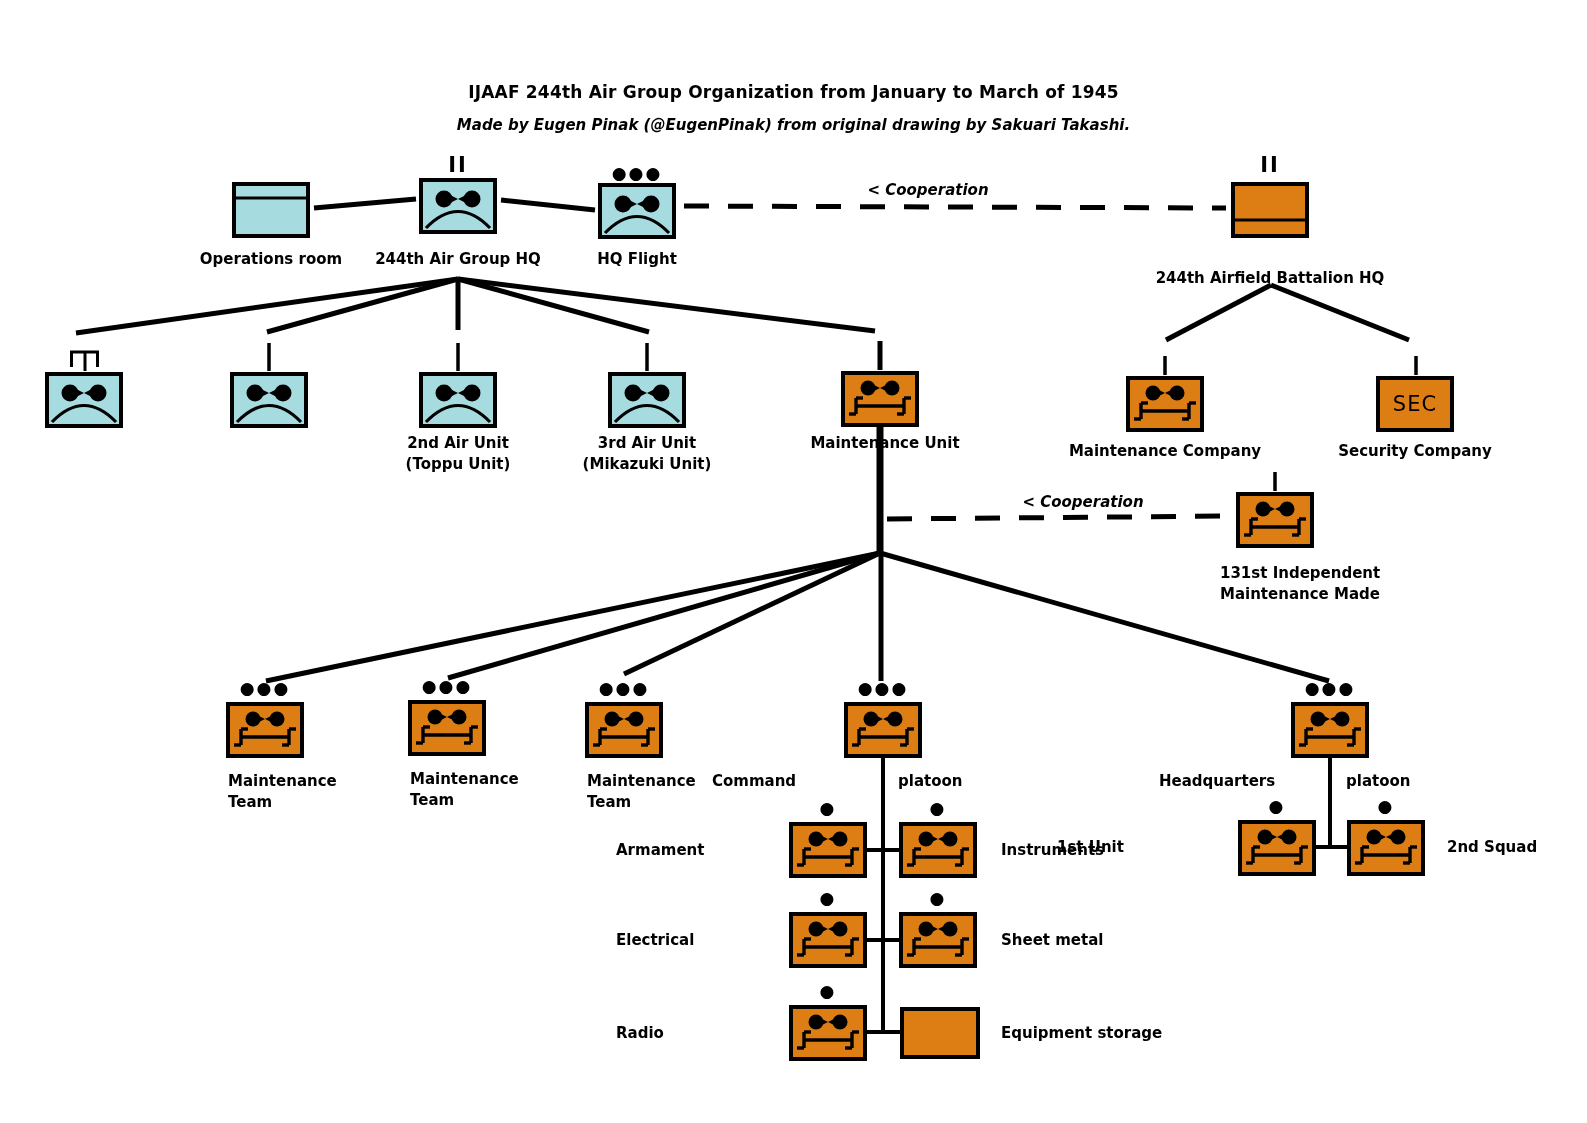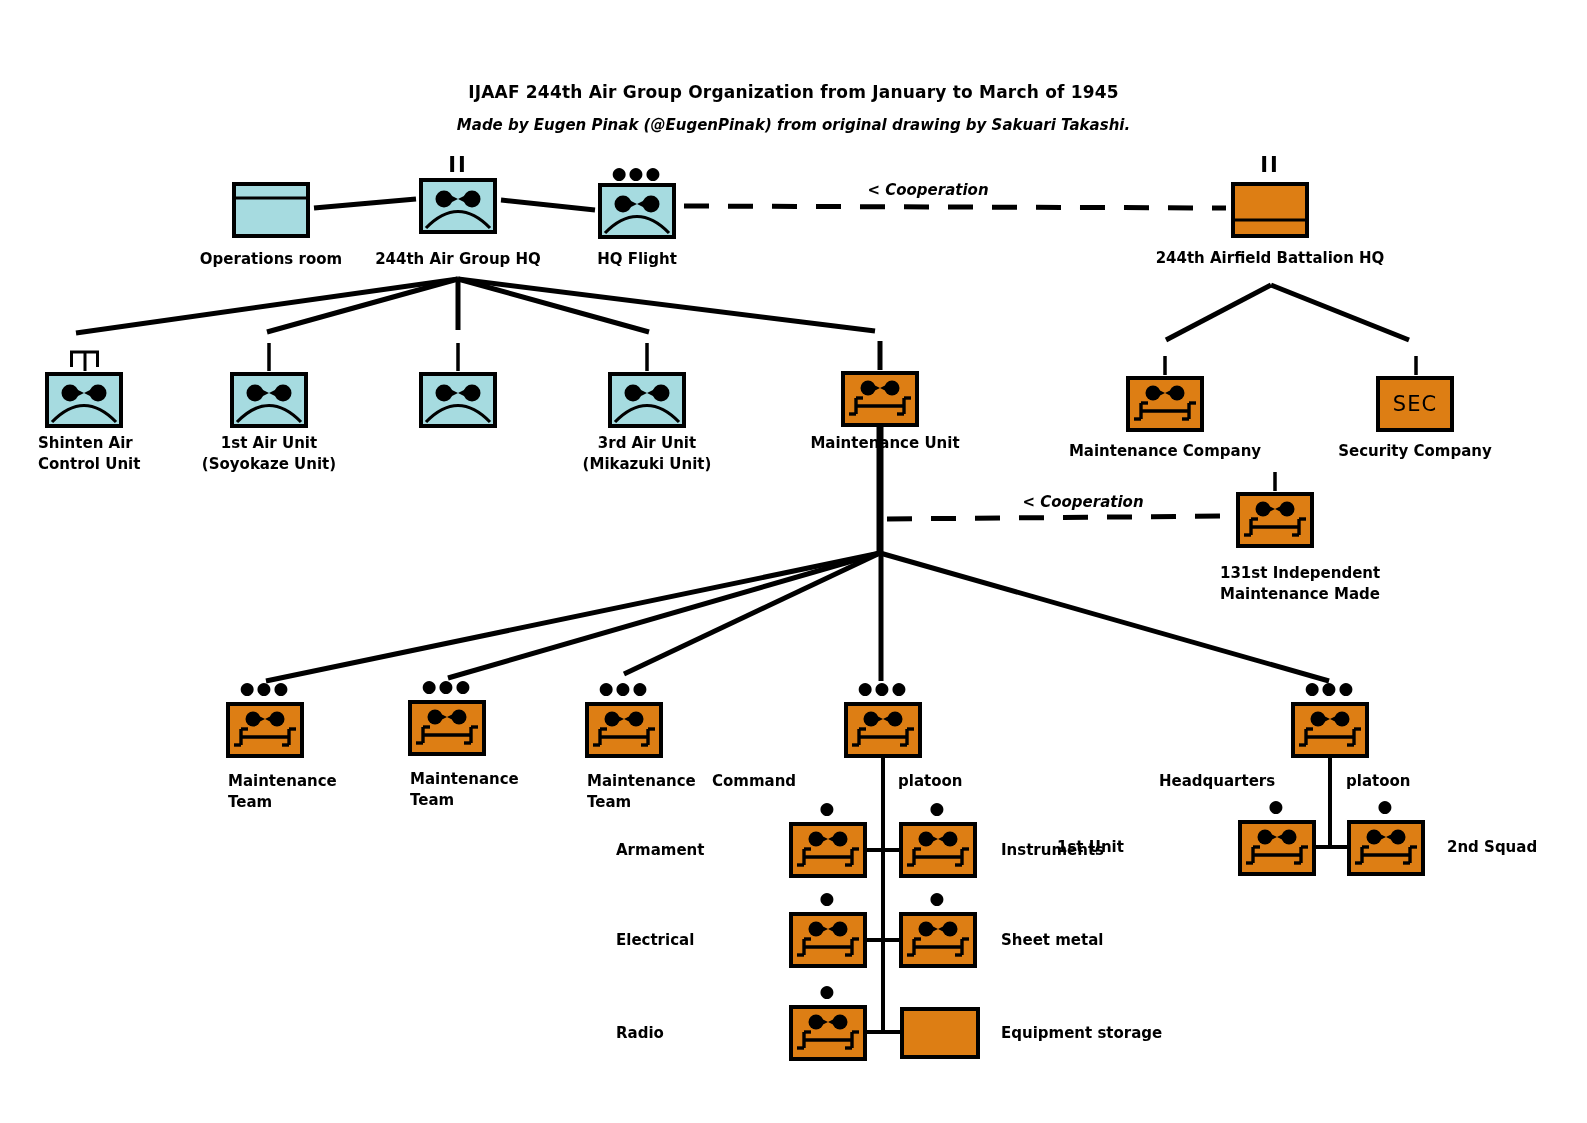--- a/index.html
+++ b/index.html
@@ -119,21 +119,21 @@
   <div class="mark ii" style="left:1240px;top:155px">II</div>
   <div class="box ground" style="left:1231px;top:182px">
       <svg viewBox="0 0 70 48" width="70" height="48">
         <path d="M0,34 H70" stroke="#000" stroke-width="3"></path>
       </svg>
     </div>
 
   <div class="lbl c" style="left:186px;top:249px;width:170px">Operations room</div>
   <div class="lbl c" style="left:348px;top:249px;width:220px">244th Air Group HQ</div>
   <div class="lbl c" style="left:567px;top:249px;width:140px">HQ Flight</div>
-  <div class="lbl c" style="left:1140px;top:248px;width:260px">244th Airfield Battalion HQ</div>
+  <div class="lbl c" style="left:1140px;top:268px;width:260px">244th Airfield Battalion HQ</div>
   <div class="coop" style="left:828px;top:181px">&lt; Cooperation</div>
 
   <div class="box air" style="left:45px;top:372px">
       <svg viewBox="0 0 70 48" width="70" height="48">
         <g fill="#000">
           <circle cx="21" cy="17" r="8.5"></circle>
           <circle cx="49" cy="17" r="8.5"></circle>
           <polygon points="35,17 20,9.5 20,24.5"></polygon>
           <polygon points="35,17 50,9.5 50,24.5"></polygon>
         </g>
@@ -208,24 +208,22 @@
           <path d="M4,39 H11"></path>
           <path d="M59,23 H66"></path>
           <path d="M52,39 H59"></path>
         </g>
       </svg>
     </div>
   <div class="box ground" style="left:1376px;top:376px">
     <span class="sec-txt">SEC</span>
   </div>
 
-  <div class="lbl lh21" style="left:38px;top:433px;width:170px">Shinten Air
-Control Unit</div>
-  <div class="lbl c lh21" style="left:184px;top:433px;width:170px">1st Air Unit
-(Soyokaze Unit)</div>
+  <div class="lbl c lh21" style="left:373px;top:433px;width:170px">2nd Air Unit
+(Toppu Unit)</div>
   <div class="lbl c lh21" style="left:562px;top:433px;width:170px">3rd Air Unit
 (Mikazuki Unit)</div>
   <div class="lbl c" style="left:800px;top:433px;width:170px">Maintenance Unit</div>
   <div class="lbl c" style="left:1065px;top:441px;width:200px">Maintenance Company</div>
   <div class="lbl c" style="left:1325px;top:441px;width:180px">Security Company</div>
 
   <div class="box ground" style="left:1236px;top:492px">
       <svg viewBox="0 0 70 48" width="70" height="48">
         <g fill="#000">
           <circle cx="23" cy="13" r="7.5"></circle>

